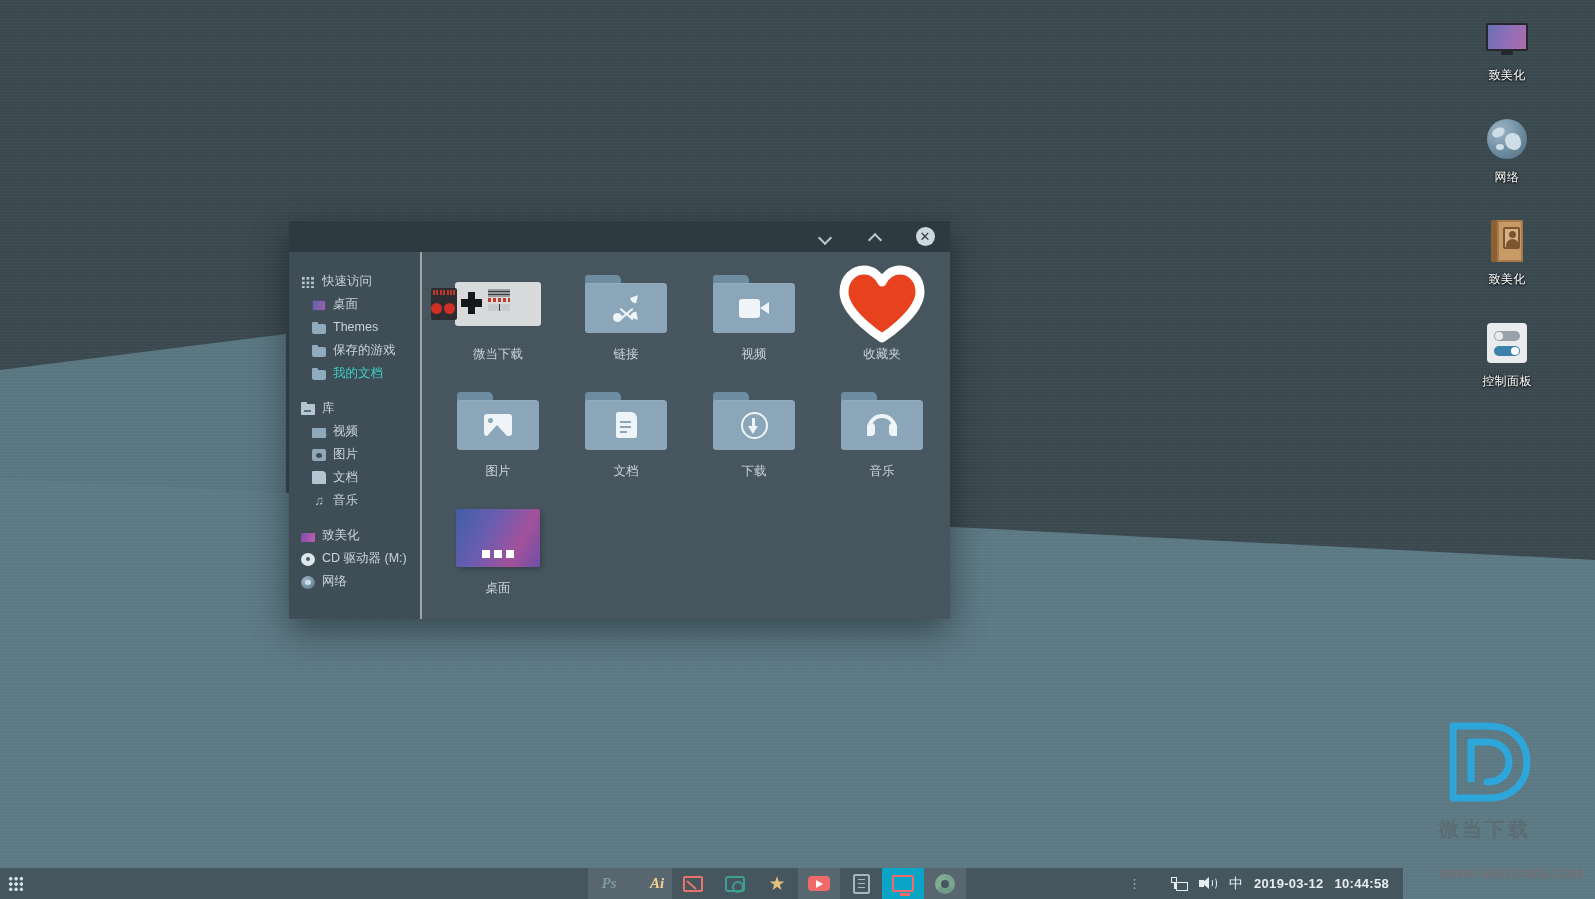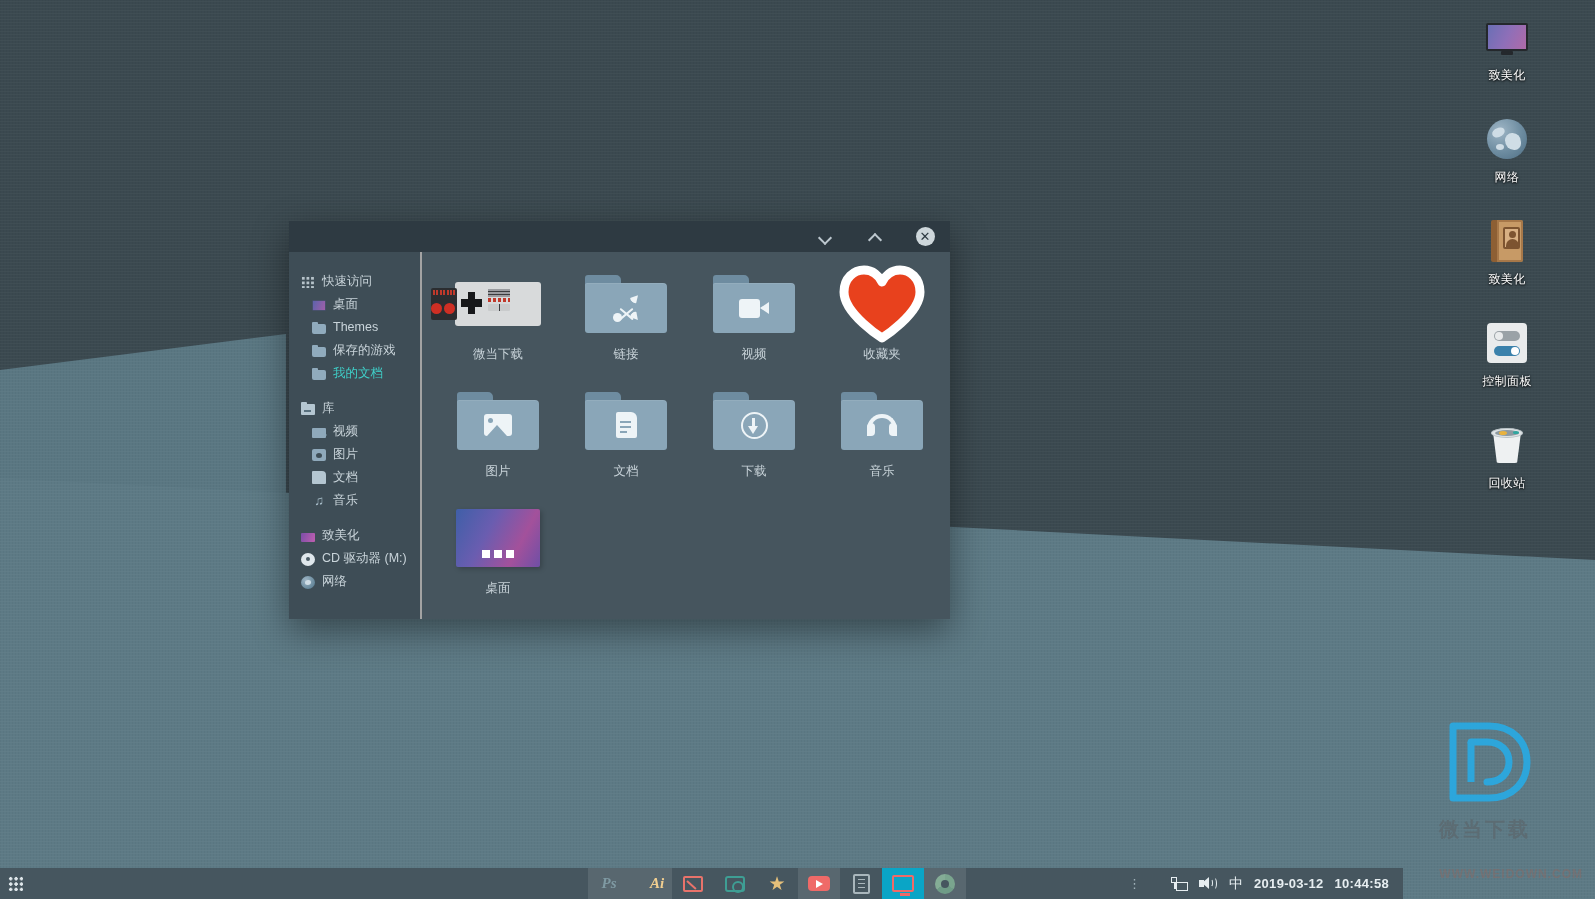--- a/index.html
+++ b/index.html
@@ -573,32 +573,20 @@
     <div class="desk-icon">
       <span class="glyph">
         <span class="ic-cpanel">
             <i class="tg off"></i>
             <i class="tg on"></i>
           </span>
       </span>
       <span class="label">控制面板</span>
     </div>
 
-    <div class="desk-icon">
-      <span class="glyph">
-        <span class="ic-bin">
-          <i class="body"></i>
-            <i class="rim"></i>
-            <i class="inner"></i>
-            <i class="dot-y"></i>
-            <i class="dot-t"></i>
-        </span>
-      </span>
-      <span class="label">回收站</span>
-    </div>
   </div>
 
   <div id="watermark">
     <svg width="104" height="104" viewBox="0 0 104 104">
       <path d="M20 16 H56 C80 16 94 32 94 52 C94 72 80 88 56 88 H20 V16 Z" fill="none" stroke="#29aae3" stroke-width="7" stroke-linejoin="round"></path>
       <path d="M38 32 H54 C68 32 76 41 76 52 C76 63 68 72 54 72" fill="none" stroke="#29aae3" stroke-width="7" stroke-linecap="round"></path>
       <line x1="38" y1="32" x2="38" y2="72" stroke="#29aae3" stroke-width="7"></line>
     </svg>
     <div id="wm-text">微当下载</div>
   </div>

